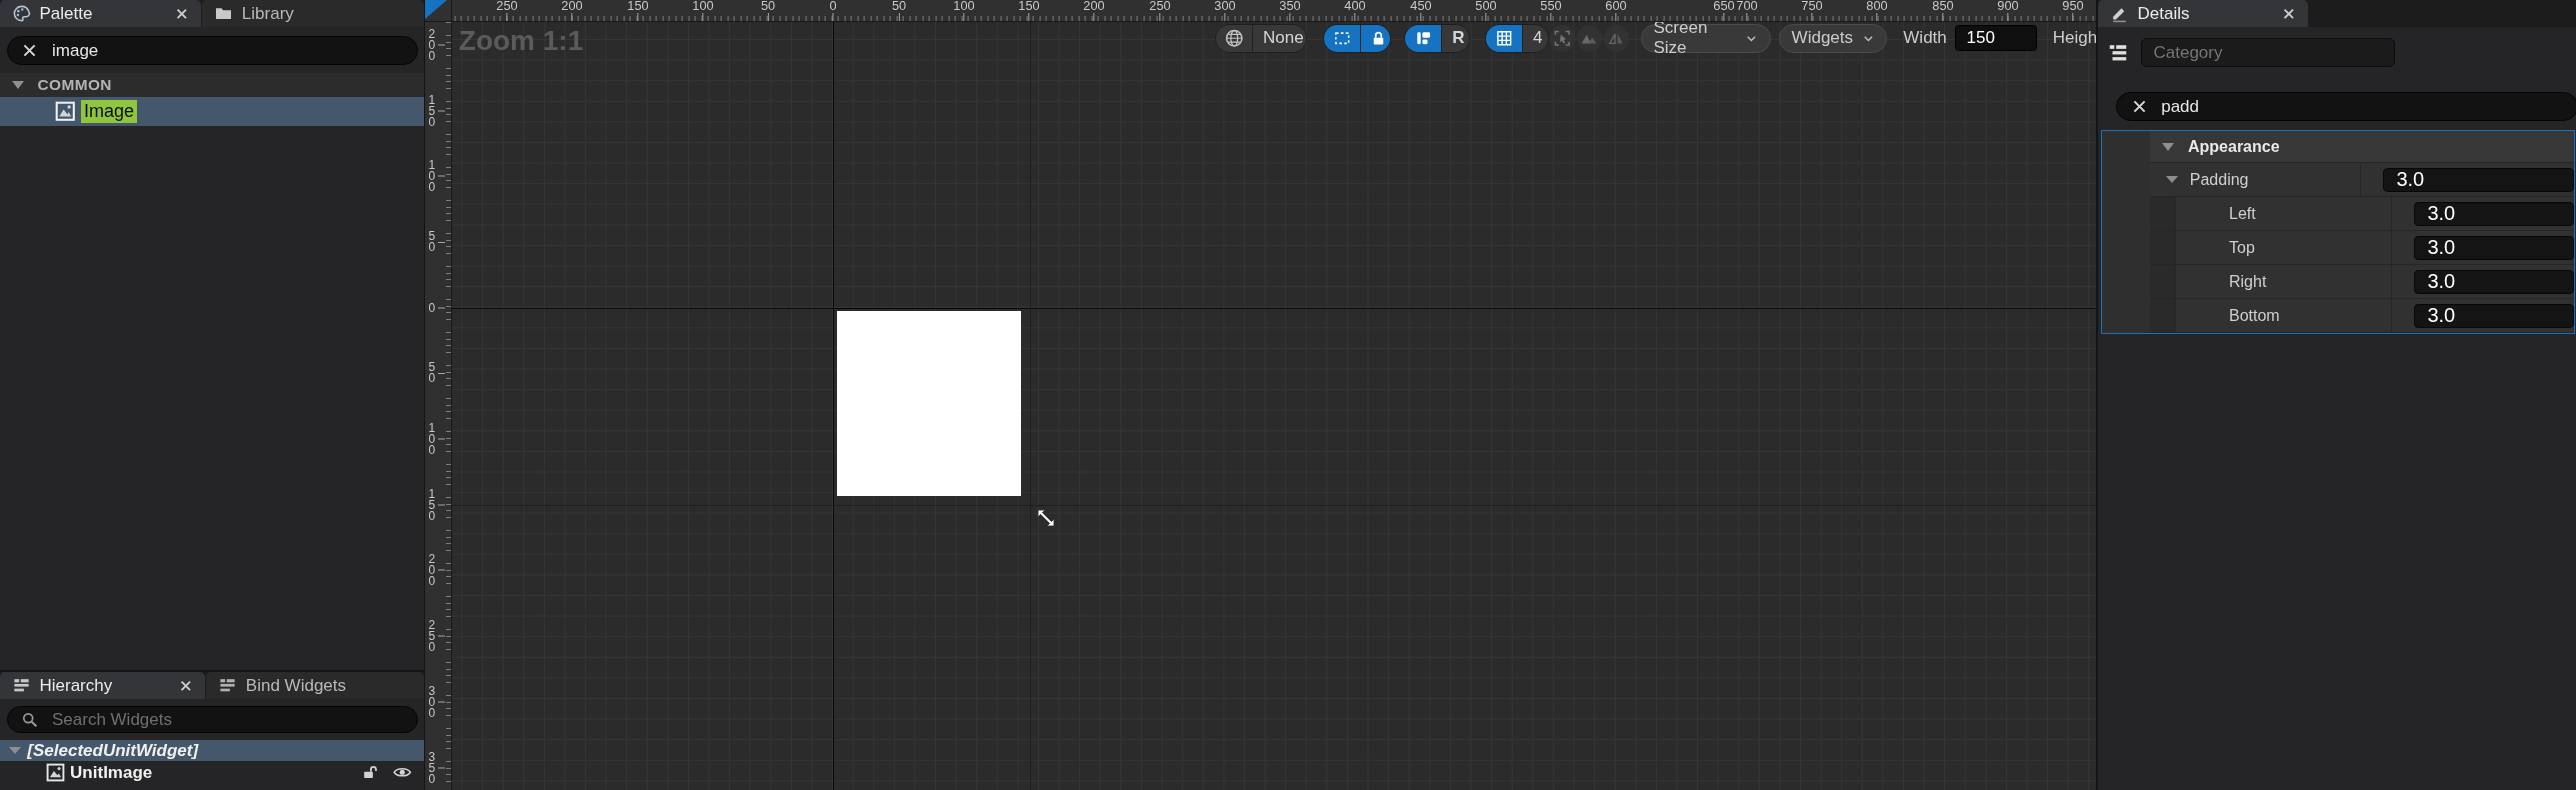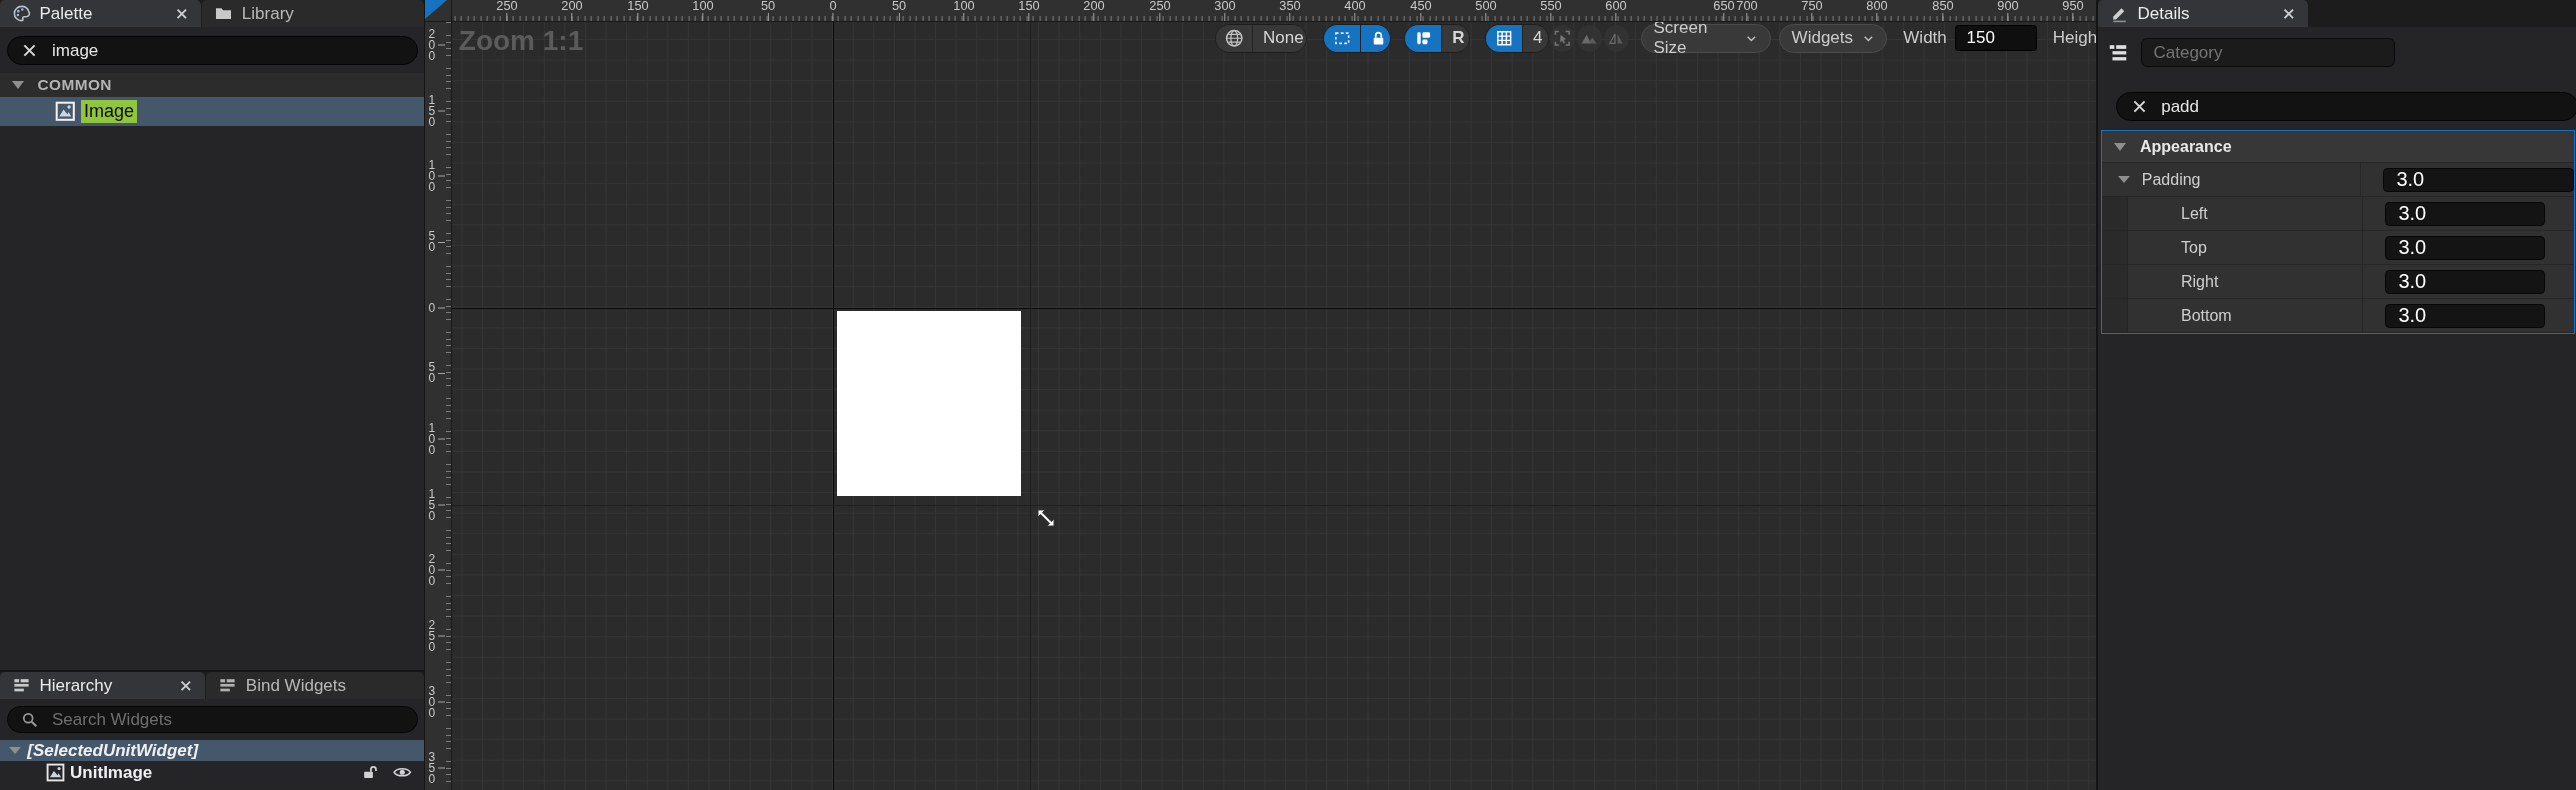--- a/index.html
+++ b/index.html
@@ -77,21 +77,21 @@
   .tb-label{font-size:17px;color:#cccccc;}
   .tb-input{width:82px;height:25.6px;background:#0f0f0f;border:0.9px solid #000;border-radius:3.4px;color:#fff;font-size:17px;padding:0 10.2px;outline:none;}
 
   
   #details-panel{left:2098px;top:0;width:478px;height:791px;}
   #details-panel .tab.active{width:210px;}
   #cat-row{position:absolute;left:8.5px;top:38px;display:flex;align-items:center;gap:12px;}
   #cat-input{width:254px;height:29px;background:#1b1b1b;border:0.9px solid #0b0b0b;border-radius:6px;color:#e6e6e6;font-size:17px;padding:0 12px;outline:none;}
   #cat-input::placeholder{color:#757575;}
   #details-search{left:18px;top:92px;width:462px;height:29px;justify-content:center;}
-  #prop-section{position:absolute;left:3.4px;top:130px;width:474px;border:0.9px solid var(--accent);background:#2f2f2f;}
+  #prop-section{position:absolute;left:3.4px;top:130px;width:474px;border:0.9px solid var(--accent);background:#2f2f2f;padding-left:48px;}
   .sec-header{height:32px;background:#373737;display:flex;align-items:center;gap:13.6px;padding-left:12px;border-bottom:0.9px solid #262626;}
   .sec-header .sec-title{font-size:16px;font-weight:bold;color:#e8e8e8;}
   .prop-row{position:relative;height:34px;background:#313131;display:flex;align-items:center;border-bottom:0.9px solid #262626;}
   .prop-row .name-col{width:261px;display:flex;align-items:center;gap:12px;height:100%;border-right:0.9px solid #262626;}
   .prop-row.parent .name-col{padding-left:15.4px;}
   .prop-row.sub .name-col{padding-left:0;}
   .prop-row.sub .indent{width:25.6px;height:100%;background:#2a2a2a;border-right:0.9px solid #262626;margin-right:41px;}
   .prop-label{font-size:16px;color:#cfcfcf;}
   .val-col{flex:1;display:flex;align-items:center;padding-left:22px;}
   .val-box{height:24px;background:#141414;border:0.9px solid #070707;border-radius:4.3px;color:#fff;font-size:20px;display:flex;align-items:center;padding:0 12px;}

